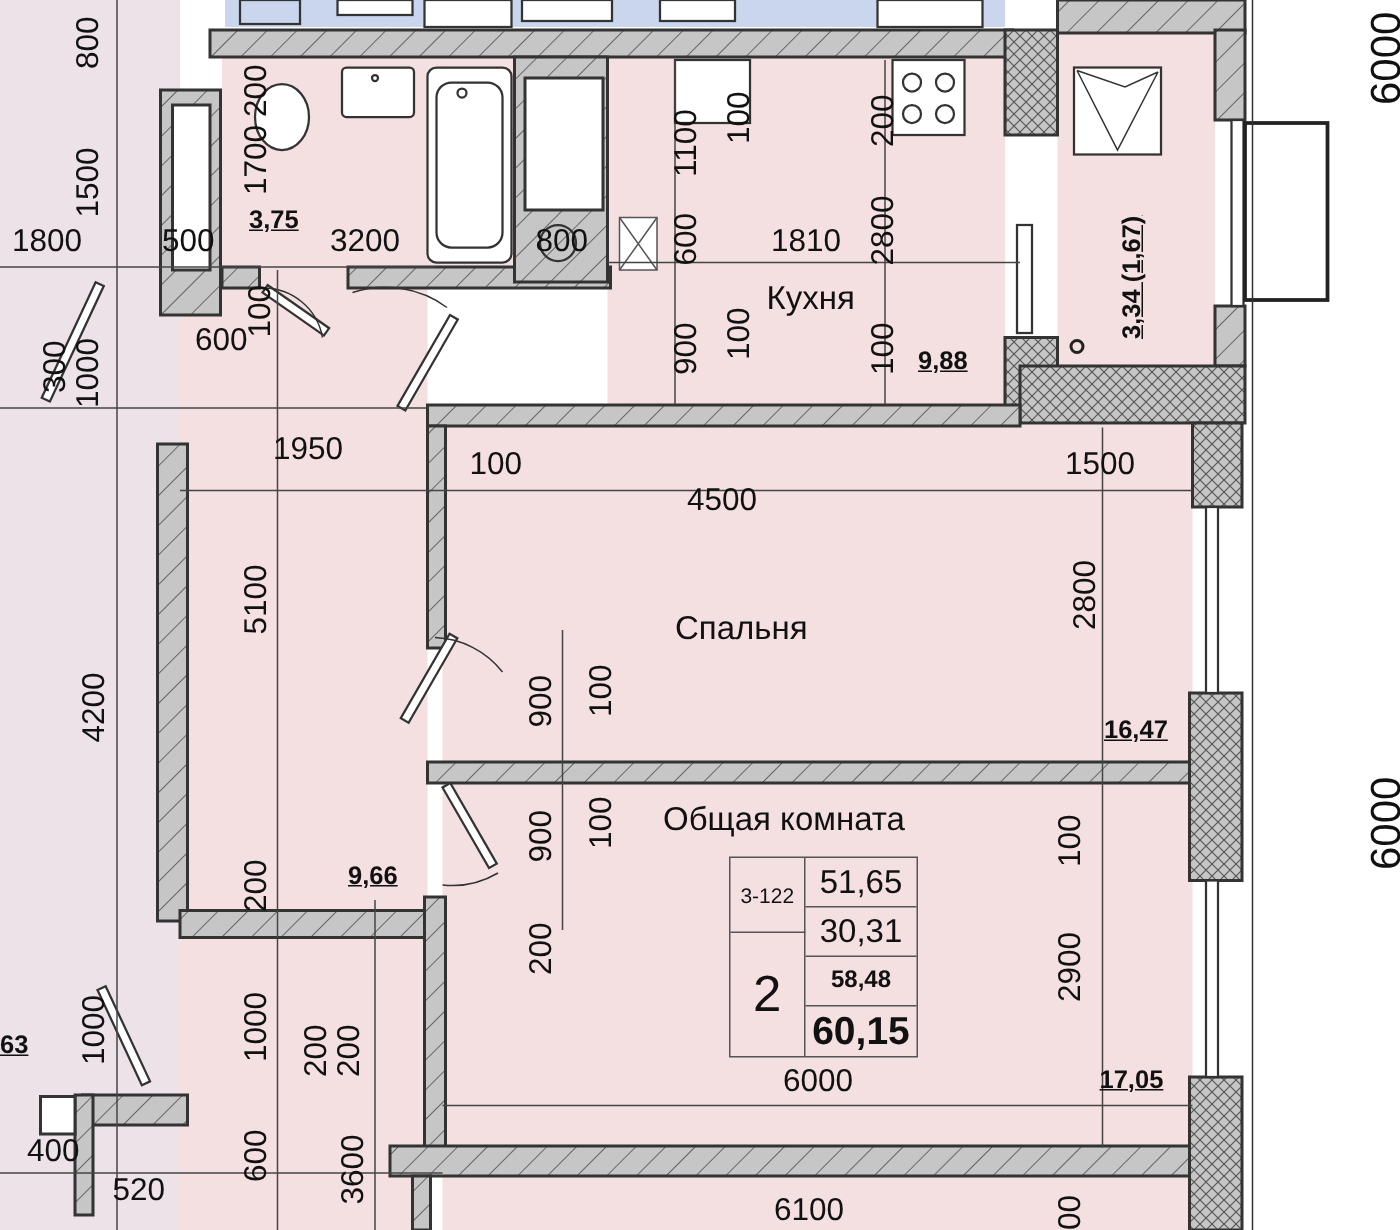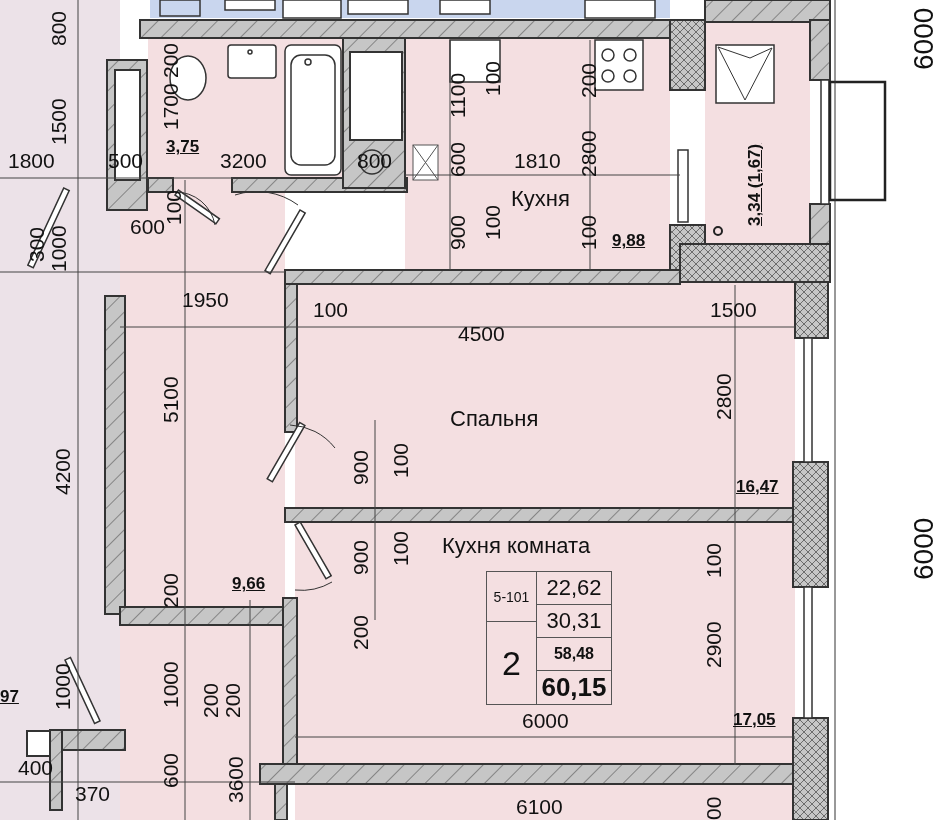--- a/index.html
+++ b/index.html
@@ -163,22 +163,22 @@
 <div class="lbl dim" style="left:182px;top:289px;">1950</div>
 <div class="lbl dim vert" style="left:160px;top:423px;">5100</div>
 <div class="lbl dim vert" style="left:160px;top:608px;">200</div>
 <div class="lbl area" style="left:232px;top:575px;">9,66</div>
 <div class="lbl dim vert" style="left:160px;top:708px;">1000</div>
 <div class="lbl dim vert" style="left:200px;top:718px;">200</div>
 <div class="lbl dim vert" style="left:222px;top:718px;">200</div>
 <div class="lbl dim vert" style="left:160px;top:788px;">600</div>
 <div class="lbl dim vert" style="left:225px;top:803px;">3600</div>
 <div class="lbl dim" style="left:18px;top:757px;">400</div>
-<div class="lbl dim" style="left:75px;top:783px;">370</div>
-<div class="lbl area" style="left:0px;top:688px;">97</div>
+<div class="lbl dim" style="left:75px;top:783px;">520</div>
+<div class="lbl area" style="left:0px;top:688px;">63</div>
 
 <div class="lbl dim vert" style="left:447px;top:118px;">1100</div>
 <div class="lbl dim vert" style="left:482px;top:96px;">100</div>
 <div class="lbl dim vert" style="left:578px;top:98px;">200</div>
 <div class="lbl dim vert" style="left:447px;top:177px;">600</div>
 <div class="lbl dim" style="left:514px;top:150px;">1810</div>
 <div class="lbl dim vert" style="left:578px;top:177px;">2800</div>
 <div class="lbl room-name" style="left:511px;top:188px;">Кухня</div>
 <div class="lbl dim vert" style="left:447px;top:250px;">900</div>
 <div class="lbl dim vert" style="left:482px;top:240px;">100</div>
@@ -191,32 +191,32 @@
 
 <div class="lbl dim" style="left:313px;top:299px;">100</div>
 <div class="lbl dim" style="left:458px;top:299px;margin-top:24px;">4500</div>
 <div class="lbl dim" style="left:710px;top:299px;">1500</div>
 <div class="lbl dim vert" style="left:713px;top:420px;">2800</div>
 <div class="lbl room-name" style="left:450px;top:408px;">Спальня</div>
 <div class="lbl dim vert" style="left:350px;top:485px;">900</div>
 <div class="lbl dim vert" style="left:390px;top:478px;">100</div>
 <div class="lbl area" style="left:736px;top:478px;">16,47</div>
 
-<div class="lbl room-name" style="left:442px;top:535px;">Кухня комната</div>
+<div class="lbl room-name" style="left:442px;top:535px;">Общая комната</div>
 <div class="lbl dim vert" style="left:350px;top:575px;">900</div>
 <div class="lbl dim vert" style="left:390px;top:566px;">100</div>
 <div class="lbl dim vert" style="left:350px;top:650px;">200</div>
 <div class="lbl dim vert" style="left:703px;top:578px;">100</div>
 <div class="lbl dim vert" style="left:703px;top:668px;">2900</div>
 <div class="lbl dim" style="left:522px;top:710px;">6000</div>
 <div class="lbl area" style="left:733px;top:711px;">17,05</div>
 
 <div class="lbl dim" style="left:516px;top:796px;text-align:center;">6100</div>
 <div class="lbl dim vert" style="left:703px;top:820px;">00</div>
 
 <div class="summary">
-  <div class="cell" style="left:0;top:0;width:50px;height:50px;border-right:1px solid #555;border-bottom:1px solid #555;box-sizing:border-box;font-size:14px;">5-101</div>
+  <div class="cell" style="left:0;top:0;width:50px;height:50px;border-right:1px solid #555;border-bottom:1px solid #555;box-sizing:border-box;font-size:14px;">3-122</div>
   <div class="cell" style="left:0;top:50px;width:50px;height:82px;border-right:1px solid #555;box-sizing:border-box;font-size:34px;">2</div>
-  <div class="cell" style="left:50px;top:0;width:74px;height:33px;border-bottom:1px solid #555;box-sizing:border-box;font-size:22px;">22,62</div>
+  <div class="cell" style="left:50px;top:0;width:74px;height:33px;border-bottom:1px solid #555;box-sizing:border-box;font-size:22px;">51,65</div>
   <div class="cell" style="left:50px;top:33px;width:74px;height:33px;border-bottom:1px solid #555;box-sizing:border-box;font-size:22px;">30,31</div>
   <div class="cell" style="left:50px;top:66px;width:74px;height:33px;border-bottom:1px solid #555;box-sizing:border-box;font-size:16px;font-weight:bold;">58,48</div>
   <div class="cell" style="left:50px;top:99px;width:74px;height:33px;box-sizing:border-box;font-size:26px;font-weight:bold;">60,15</div>
 </div>
 
 </body></html>

